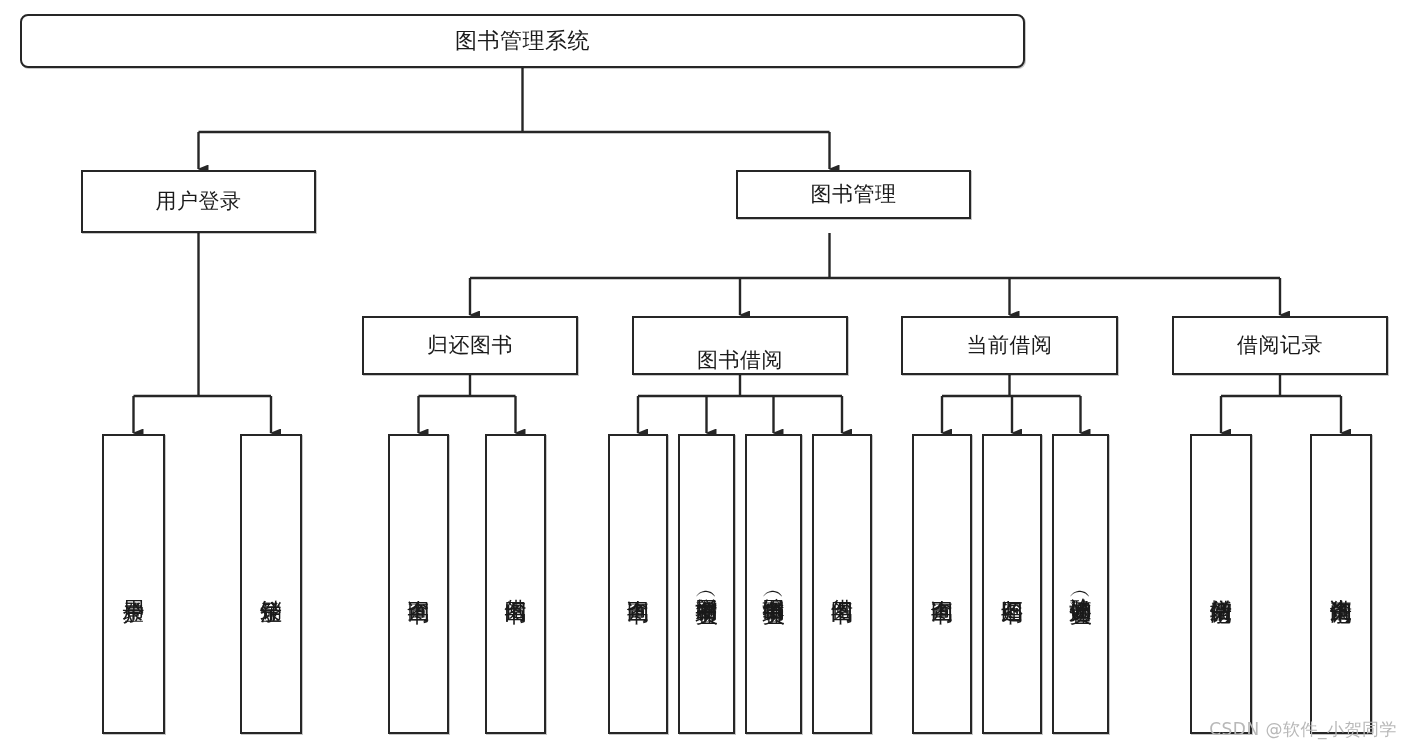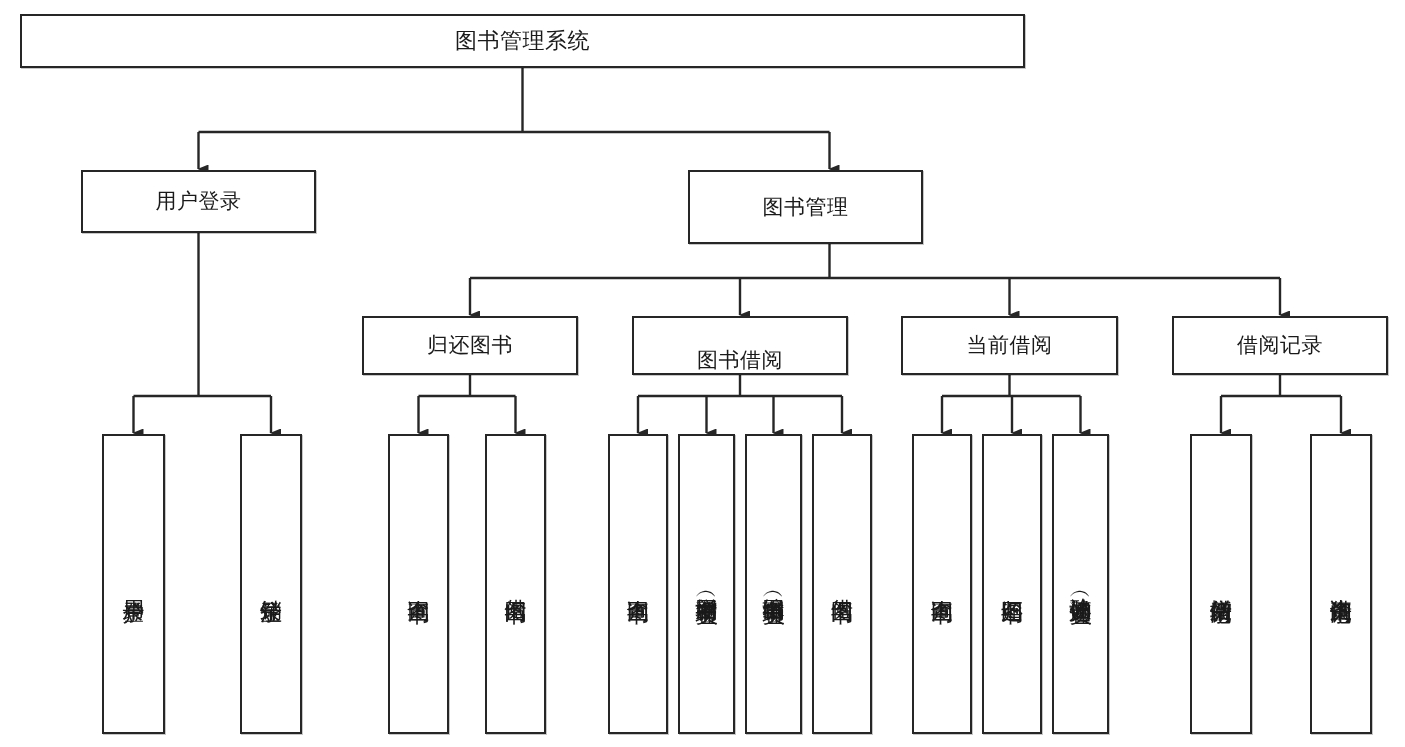--- a/index.html
+++ b/index.html
@@ -53,20 +53,21 @@
     align-items: center;
     justify-content: center;
   }
   .node.vert .nlabel {
     writing-mode: vertical-rl;
     text-orientation: upright;
     white-space: nowrap;
   }
   .node.root {
     font-size: 22px;
+    border-radius: 8px;
   }
   #watermark {
     position: absolute;
     right: 8px;
     bottom: 6px;
     font-size: 17px;
     color: #b8b8b8;
     letter-spacing: 0.5px;
     white-space: nowrap;
   }
@@ -119,21 +120,21 @@
       </g>
   </svg>
 
   <div class="node root horiz" style="left: 20px; top: 14px; width: 1005px; height: 54px;">
     <span class="nlabel">图书管理系统</span>
   </div>
 
   <div class="node horiz" style="left: 81px; top: 170px; width: 235px; height: 63px;">
     <span class="nlabel">用户登录</span>
   </div>
-  <div class="node horiz" style="left: 688px; top: 170px; width: 235px; height: 74px;">
+  <div class="node horiz" style="left: 736px; top: 170px; width: 235px; height: 49px;">
     <span class="nlabel">图书管理</span>
   </div>
 
   <div class="node horiz" style="left: 362px; top: 316px; width: 216px; height: 59px;">
     <span class="nlabel">归还图书</span>
   </div>
   <div class="node horiz" style="left: 632px; top: 316px; width: 216px; height: 59px; align-items: flex-end;">
     <span class="nlabel">图书借阅</span>
   </div>
   <div class="node horiz" style="left: 901px; top: 316px; width: 217px; height: 59px;">
@@ -180,13 +181,14 @@
     <span class="nlabel">确认归还（管理员）</span>
   </div>
 
   <div class="node vert" style="left: 1190px; top: 434px; width: 62px; height: 300px;">
     <span class="nlabel">新增借阅记录</span>
   </div>
   <div class="node vert" style="left: 1310px; top: 434px; width: 62px; height: 300px;">
     <span class="nlabel">查询借阅记录</span>
   </div>
 
+  <div id="watermark">CSDN @软件_小贺同学</div>
 </div>
 
 </body></html>

